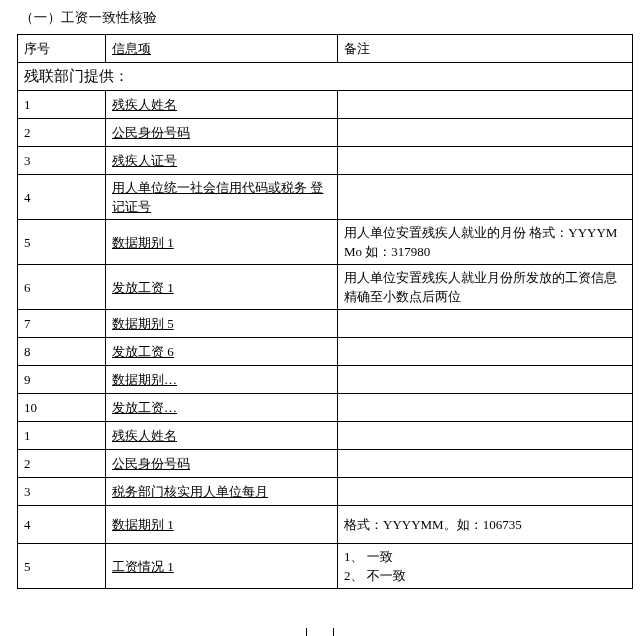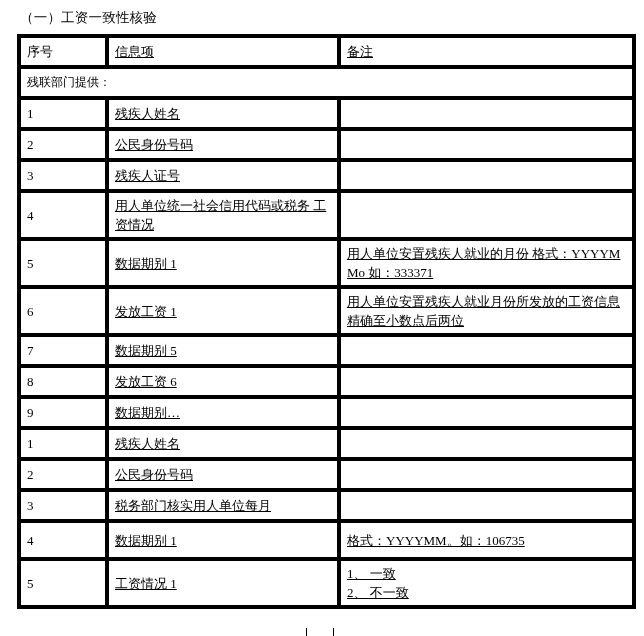--- a/index.html
+++ b/index.html
@@ -37,44 +37,43 @@
   .intro .lead {
     
   }
   table.main {
     border-collapse: collapse;
     width: 615px;
     margin-left: 3px;
     table-layout: fixed;
   }
   table.main td {
-    border: 4px solid #000000;
+    border: 1px solid #000000;
     font-size: 13px;
     line-height: 19px;
     padding: 3px 5px 3px 6px;
     vertical-align: middle;
     word-break: break-all;
   }
   col.c-no { width: 88px; }
   col.c-item { width: 232px; }
   col.c-remark { width: 295px; }
 
   td.col-no {
     padding-left: 8px;
   }
   td.col-item {
     padding-left: 10px;
     text-decoration: underline;
   }
   td.col-remark {
     padding-left: 8px;
-    text-decoration: underline;
   }
   tr.section td {
-    font-size: 12px;
+    font-size: 15px;
   }
   td.section-label {
     padding-left: 8px;
   }
   .tall2 {
     height: 38px;
   }
   .row-normal td {
     height: 21px;
   }
@@ -127,46 +126,51 @@
         <td class="col-item">公民身份号码</td>
         <td class="col-remark"></td>
       </tr>
       <tr class="row-normal">
         <td class="col-no">3</td>
         <td class="col-item">残疾人证号</td>
         <td class="col-remark"></td>
       </tr>
       <tr class="tall2">
         <td class="col-no">4</td>
-        <td class="col-item">用人单位统一社会信用代码或税务 工资情况</td>
+        <td class="col-item">用人单位统一社会信用代码或税务 登记证号</td>
         <td class="col-remark"></td>
       </tr>
       <tr class="tall2">
         <td class="col-no">5</td>
         <td class="col-item">数据期别 1</td>
-        <td class="col-remark remark-multiline">用人单位安置残疾人就业的月份 格式：YYYYMMo 如：333371</td>
+        <td class="col-remark remark-multiline">用人单位安置残疾人就业的月份 格式：YYYYMMo 如：317980</td>
       </tr>
       <tr class="tall2">
         <td class="col-no">6</td>
         <td class="col-item">发放工资 1</td>
         <td class="col-remark remark-multiline">用人单位安置残疾人就业月份所发放的工资信息精确至小数点后两位</td>
       </tr>
       <tr class="row-normal">
         <td class="col-no">7</td>
         <td class="col-item">数据期别 5</td>
         <td class="col-remark"></td>
       </tr>
       <tr class="row-normal">
         <td class="col-no">8</td>
         <td class="col-item">发放工资 6</td>
         <td class="col-remark"></td>
       </tr>
       <tr class="row-normal">
         <td class="col-no">9</td>
         <td class="col-item">数据期别…</td>
+        <td class="col-remark"></td>
+      </tr>
+      <tr class="row-normal">
+        <td class="col-no">10</td>
+        <td class="col-item">发放工资…</td>
         <td class="col-remark"></td>
       </tr>
 
 
       <tr class="row-normal">
         <td class="col-no">1</td>
         <td class="col-item">残疾人姓名</td>
         <td class="col-remark"></td>
       </tr>
       <tr class="row-normal">

